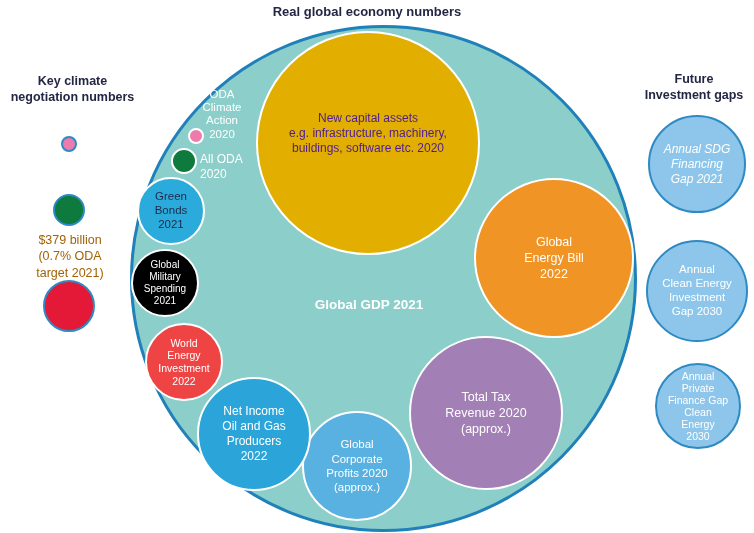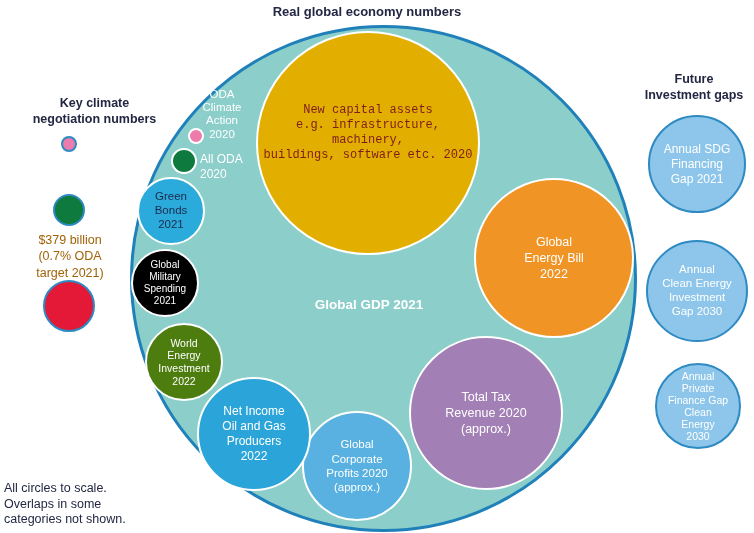--- a/index.html
+++ b/index.html
@@ -9,48 +9,48 @@
   .circle { position:absolute; border-radius:50%; display:flex; align-items:center; justify-content:center; text-align:center; }
 
   .title { position:absolute; left:0; top:4; top:4px; width:734px; text-align:center; font-weight:bold; font-size:13px; color:#232743; }
 
   
   .gdp-circle { left:130px; top:25px; width:507px; height:507px; background:#8cceca; border:3px solid #2080ba; }
   .gdp-label { position:absolute; left:299px; top:297px; width:140px; text-align:center; font-size:13.5px; color:#fff;font-weight:bold; }
 
   
   .inner { border:2px solid #ffffff; }
-  .capital-circle  { left:256px; top:31px;  width:224px; height:224px; background:#e2ae00; font-size:12px; color:#7f1d1d; padding-bottom:20px; line-height:1.25;font-family:Liberation Mono, monospace; }
+  .capital-circle  { left:256px; top:31px;  width:224px; height:224px; background:#e2ae00; font-size:12px; color:#4c1d95; padding-bottom:20px; line-height:1.25; }
   .energy-circle   { left:474px; top:178px; width:160px; height:160px; background:#f09425; font-size:12.5px; color:#fff; line-height:1.3; }
   .tax-circle      { left:409px; top:336px; width:154px; height:154px; background:#a27fb5; font-size:12.5px; color:#fff; line-height:1.3; }
   .corp-circle     { left:302px; top:411px; width:110px; height:110px; background:#58b1e0; font-size:11.5px; color:#fff; line-height:1.25; }
   .oilgas-circle   { left:197px; top:377px; width:114px; height:114px; background:#2ba5d9; font-size:12px;   color:#fff; line-height:1.25; }
-  .wenergy-circle  { left:145px; top:323px; width:78px;  height:78px;  background:#4d7c0f; font-size:10.5px; color:#fff; line-height:1.2; }
+  .wenergy-circle  { left:145px; top:323px; width:78px;  height:78px;  background:#ef4444; font-size:10.5px; color:#fff; line-height:1.2; }
   .military-circle { left:131px; top:249px; width:68px;  height:68px;  background:#000000; font-size:10px;   color:#fff; line-height:1.2; }
   .gbonds-circle   { left:137px; top:177px; width:68px;  height:68px;  background:#2babdc; font-size:11.5px; color:#1c2b4a; line-height:1.2; }
   .alloda-circle   { left:171px; top:148px; width:26px;  height:26px;  background:#0e7a3d; }
   .odaclim-circle  { left:188px; top:128px; width:16px;  height:16px;  background:#ee7bad; }
   .alloda-label  { position:absolute; left:200px; top:152px; width:74px; font-size:12px; color:#fff; line-height:1.25; text-align:left; }
   .odaclim-label { position:absolute; left:192px; top:88px;  width:60px; font-size:11.5px; color:#fff; line-height:1.15; text-align:center; }
 
   
-  .left-heading { position:absolute; left:0; top:96px; width:145px; text-align:center; font-weight:bold; font-size:12.5px; color:#232743; line-height:1.25;margin-left:22px; }
+  .left-heading { position:absolute; left:0; top:74px; width:145px; text-align:center; font-weight:bold; font-size:12.5px; color:#232743; line-height:1.25; }
   .legend-circle { border:2px solid #2e8ac2; }
   .pink-circle  { left:61px; top:136px; width:16px; height:16px; background:#ee7bad; }
   .green-circle { left:53px; top:194px; width:32px; height:32px; background:#0e7a3d; }
   .red-circle   { left:43px; top:280px; width:52px; height:52px; background:#e41937; }
   .lbl-100  { position:absolute; left:0; top:159px; width:140px; text-align:center; font-size:12.5px; color:#232743; }
   .lbl-379  { position:absolute; left:0; top:232px; width:140px; text-align:center; font-size:12.5px; color:#a16207; line-height:1.3; }
   .lbl-loss { position:absolute; left:0; top:340px; width:140px; text-align:center; font-size:12.5px; color:#232743; line-height:1.3; }
   .note { position:absolute; left:4px; top:481px; width:170px; font-size:12.5px; color:#232743; line-height:1.25; }
 
   
   .right-heading { position:absolute; left:634px; top:72px; width:120px; text-align:center; font-weight:bold; font-size:12.5px; color:#232743; line-height:1.25; }
   .gap-circle { background:#8dc6ea; border:2px solid #2e8ac2; color:#fff; }
-  .sdg-circle     { left:648px; top:115px; width:98px;  height:98px;  font-size:12px;   line-height:1.25; }
+  .sdg-circle     { left:648px; top:115px; width:98px;  height:98px;  font-size:12px;   line-height:1.25;font-style:italic; }
   .clean-circle   { left:646px; top:240px; width:102px; height:102px; font-size:11.5px; line-height:1.2; }
   .private-circle { left:655px; top:363px; width:86px;  height:86px;  font-size:10.5px; line-height:1.15; }
 
   .copyright { position:absolute; left:580px; top:511px; width:172px; text-align:right; font-size:10.5px; color:#232743; }
 </style>
 </head>
 <body>
 
 <div class="canvas">
 
@@ -97,23 +97,20 @@
 2020</div>
 
   <div class="left-heading pre">Key climate
 negotiation numbers</div>
   <div class="circle legend-circle pink-circle"></div>
   <div class="circle legend-circle green-circle"></div>
   <div class="lbl-379 pre">$379 billion
 (0.7% ODA
 target 2021)</div>
   <div class="circle legend-circle red-circle"></div>
-  <div class="note pre">All circles to scale.
-Overlaps in some
-categories not shown.</div>
 
   <div class="right-heading pre">Future
 Investment gaps</div>
   <div class="circle gap-circle sdg-circle pre">Annual SDG
 Financing
 Gap 2021</div>
   <div class="circle gap-circle clean-circle pre">Annual
 Clean Energy
 Investment
 Gap 2030</div>

